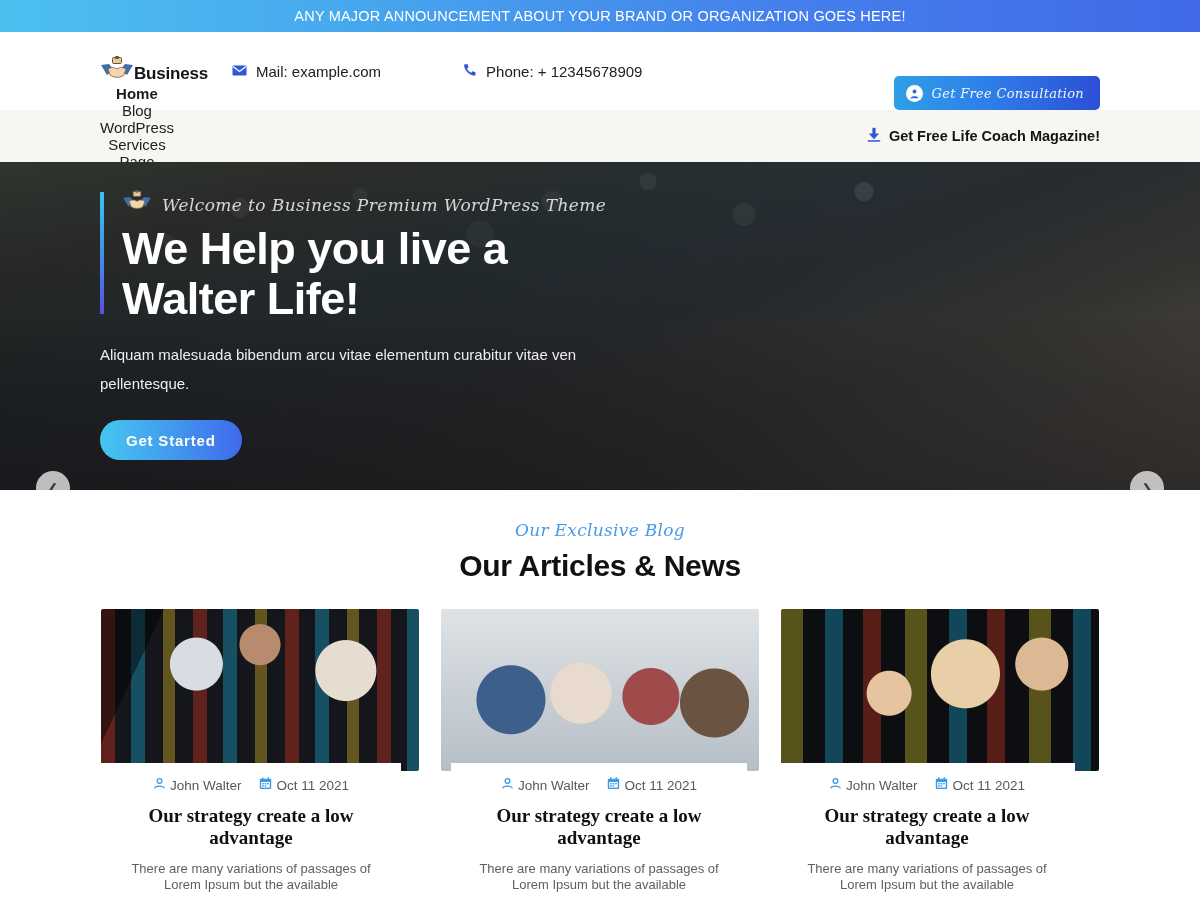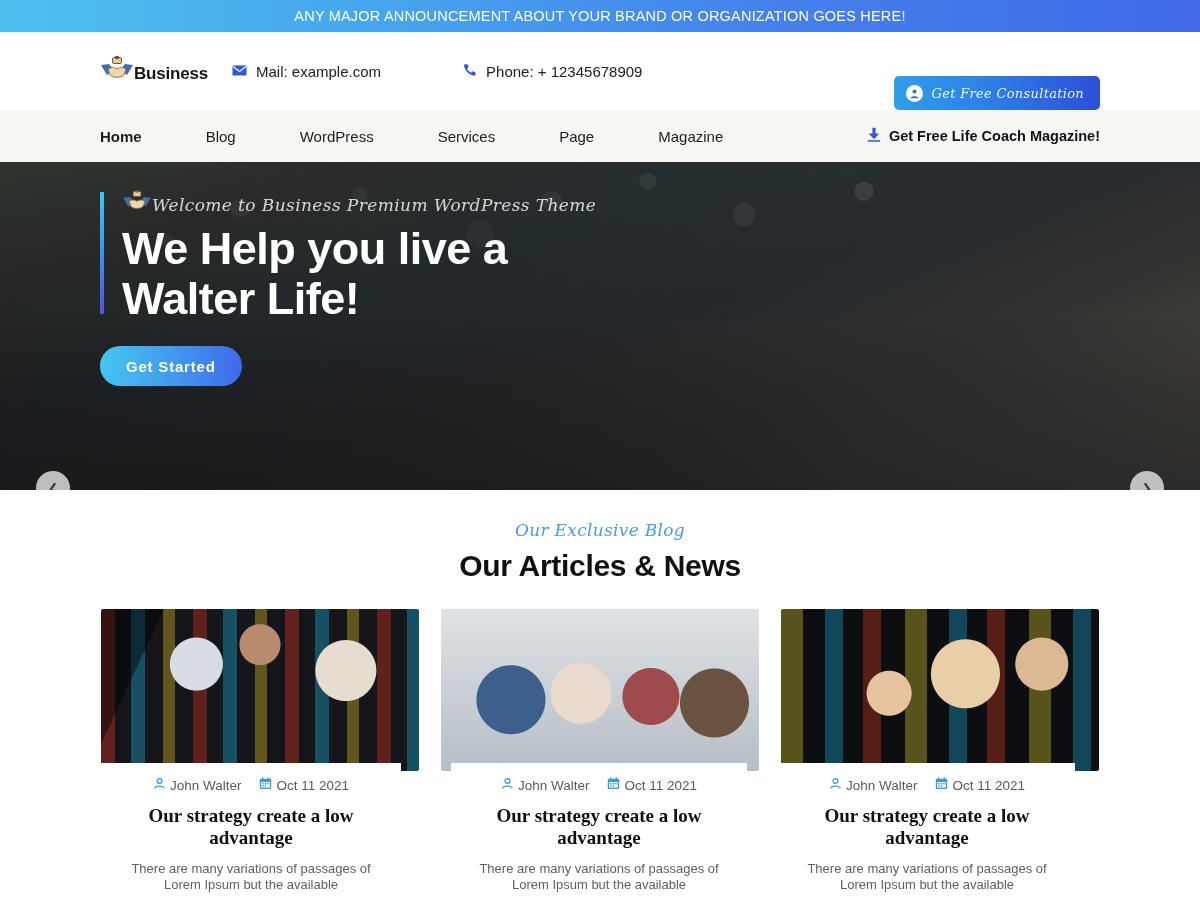--- a/index.html
+++ b/index.html
@@ -105,21 +105,21 @@
 
   
   .nav-bar {
     height: 52px;
     background: #f7f6f2;
     display: flex;
     align-items: center;
     padding: 0 100px;
     position: relative;
   }
-  .nav-menu { display: flex; align-items: center; gap: 8px; }
+  .nav-menu { display: flex; align-items: center; gap: 0; flex-direction: column; }
   .nav-item {
     font-size: 15px;
     color: #1d1d1d;
     padding: 0 28px 0 0;
     margin-right: 28px;
     cursor: pointer;
     white-space: nowrap;
   }
   .nav-item:first-child { font-weight: bold; }
   .nav-cta {
@@ -171,21 +171,21 @@
     padding-top: 28px;
     max-width: 640px;
   }
   .hero-accent {
     position: absolute;
     left: 100px; top: 30px;
     width: 4px; height: 122px;
     background: linear-gradient(180deg, #39c6f2 0%, #3f8ee8 55%, #5a4fe0 100%);
   }
   .hero-tagline-row {
-    display: flex; align-items: center; 
+    display: flex; align-items: center; gap: 10px;
     padding-left: 22px;
     margin-bottom: 4px;
   }
   .hero-badge-ico { font-size: 22px; line-height: 22px; }
   .hero-tagline {
     font-family: "DejaVu Serif", serif;
     font-style: italic;
     font-size: 17px;
     color: rgba(255,255,255,.80);
     letter-spacing: .4px;
@@ -421,20 +421,21 @@
         </svg>
       </span>
       <span class="hero-tagline">Welcome to Business Premium WordPress Theme</span>
     </div>
 
     <h1 class="hero-title">
       <span>We Help you live a</span>
       <span class="line2">Walter Life!</span>
     </h1>
 
+    <p class="hero-desc">Aliquam malesuada bibendum arcu vitae elementum curabitur vitae ven pellentesque.</p>
 
     <button class="hero-btn">Get Started</button>
   </div>
 
   <div class="hero-arrow prev">
     <span>❮</span>
   </div>
   <div class="hero-arrow next">
     <span>❯</span>
   </div>

